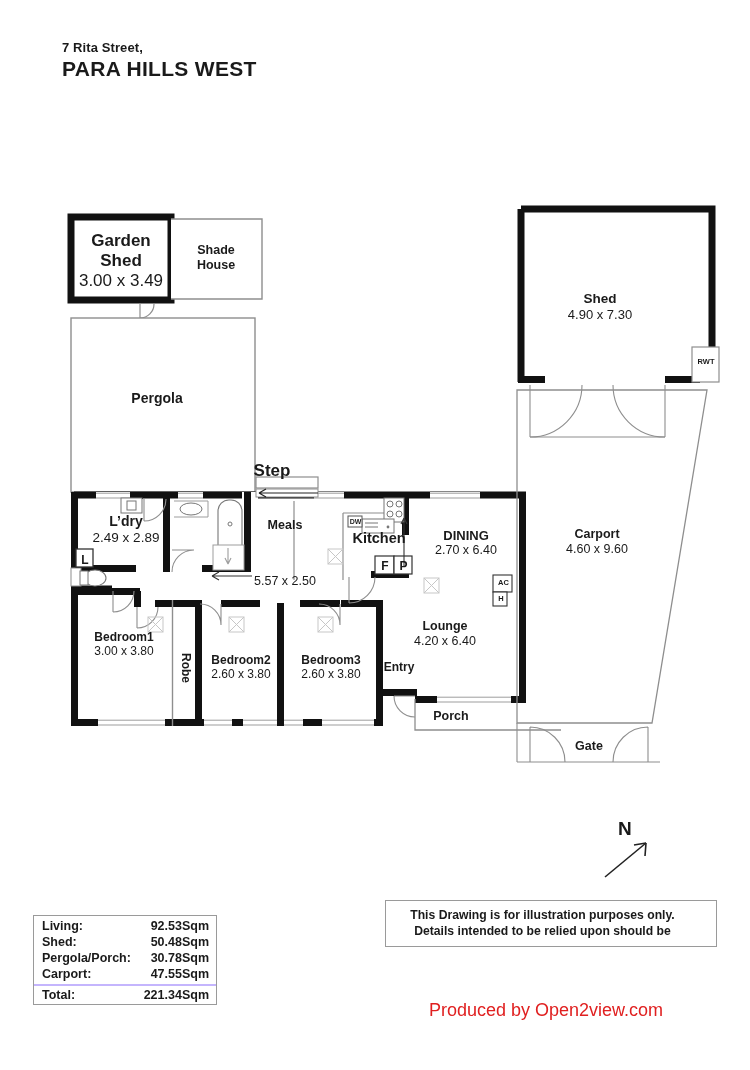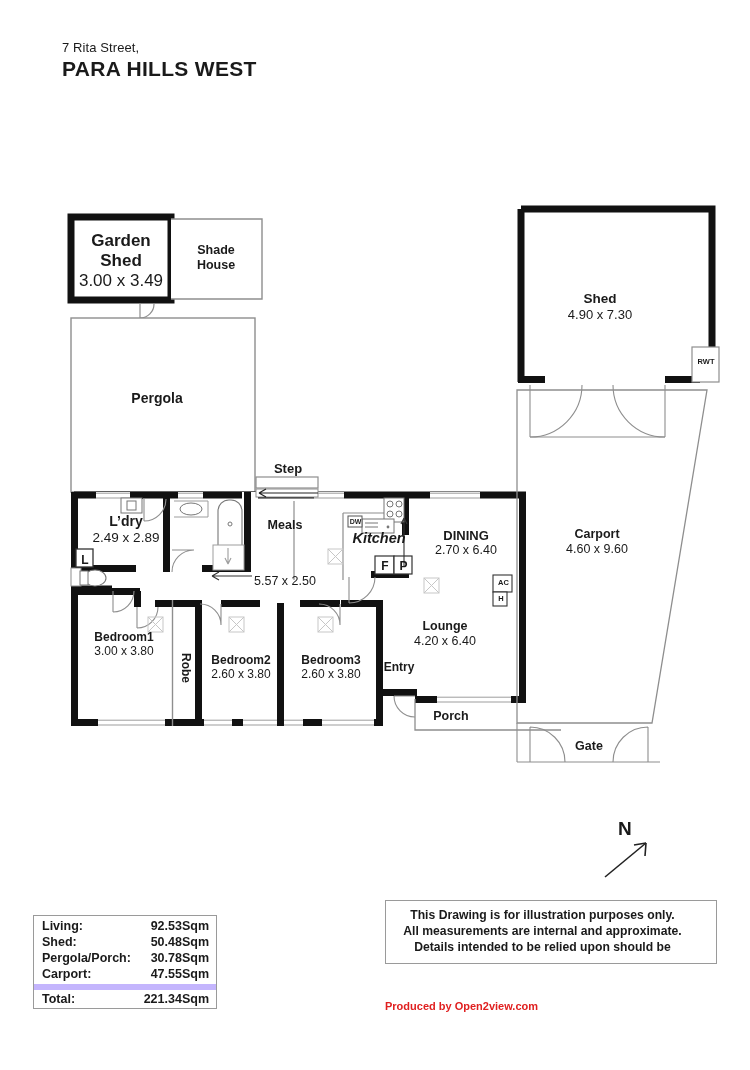--- a/index.html
+++ b/index.html
@@ -9,21 +9,21 @@
     font-family:"Liberation Sans", sans-serif;
     color:#1a1a1a;
     position:relative;
     overflow:hidden;
   }
   #plan{position:absolute;left:0;top:0;width:750px;height:1070px;}
 
   
   .addr-line1{
     position:absolute;left:62px;top:40px;
-    font-size:13px;font-weight:normal;letter-spacing:.1px;
+    font-size:13px;font-weight:bold;letter-spacing:.1px;
   }
   .addr-line2{
     position:absolute;left:62px;top:57px;
     font-size:21px;font-weight:bold;letter-spacing:.3px;
   }
 
   
   .lbl{
     position:absolute;
     text-align:center;
@@ -46,33 +46,33 @@
     position:absolute;left:33px;top:915px;width:182px;
     border:1px solid #9a9a9a;
     font-size:12.5px;font-weight:bold;
     background:#fff;
     padding:2px 0 1px 0;
   }
   .area-row{
     display:flex;justify-content:space-between;
     padding:1px 7px 1px 8px;
   }
-  .area-row.total{border-top:6px solid #c4b5fd;margin-top:2px;padding-top:2px;}
+  .area-row.total{border-top:2px solid #c4b5fd;margin-top:2px;padding-top:2px;}
 
   .disclaimer{
     position:absolute;left:385px;top:900px;width:332px;
     border:1px solid #9a9a9a;background:#fff;
     font-size:12.2px;font-weight:bold;text-align:center;
     line-height:1.33;
     padding:6px 23px 7px 6px;
     box-sizing:border-box;
   }
   .produced{
     position:absolute;left:385px;top:1000px;width:322px;
-    text-align:left;font-size:11px;font-weight:bold;
+    text-align:center;font-size:18px;font-weight:normal;
   }
   .north-l{
     position:absolute;left:618px;top:818px;
     font-size:19px;font-weight:bold;
   }
 </style>
 </head>
 <body>
 
 <div class="addr-line1">7 Rita Street,</div>
@@ -277,33 +277,33 @@
   <span class="dim">3.00  x 3.49</span>
 </div>
 
 <div class="lbl" style="left:216px;top:243px;font-size:12.5px;">
   <span>Shade</span><br>
   <span>House</span>
 </div>
 
 <div class="lbl" style="left:157px;top:390px;font-size:14px;">Pergola</div>
 
-<div class="lbl" style="left:288px;top:461px;font-size:13px;text-align:right;">Step</div>
+<div class="lbl" style="left:272px;top:461px;font-size:17px;text-align:right;">Step</div>
 
 <div class="lbl" style="left:126px;top:513px;font-size:14px;">
   <span>L’dry</span>
   <span class="dim" style="font-size:13.5px;">2.49 x 2.89</span>
 </div>
 
 <div class="lbl" style="left:285px;top:518px;font-size:12.5px;">
   <span>Meals</span>
   <span class="dim" style="font-size:12.5px;margin-top:41px;">5.57 x 2.50</span>
 </div>
 
-<div class="lbl" style="left:379px;top:530px;font-size:14.5px;font-style:italic;">Kitchen</div>
+<div class="lbl" style="left:379px;top:530px;font-size:14.5px;">Kitchen</div>
 
 <div class="lbl" style="left:466px;top:528px;font-size:13px;">
   <span>DINING</span>
   <span class="dim" style="font-size:12.5px;">2.70 x 6.40</span>
 </div>
 
 <div class="lbl" style="left:445px;top:619px;font-size:12.5px;">
   <span>Lounge</span>
   <span class="dim" style="font-size:12.5px;">4.20 x 6.40</span>
 </div>
@@ -369,17 +369,16 @@
     <span>47.55Sqm</span>
   </div>
   <div class="area-row total">
     <span>Total:</span>
     <span>221.34Sqm</span>
   </div>
 </div>
 
 <div class="disclaimer">
   <div>This Drawing is for illustration purposes only.</div>
-  <div>All measurements are internal and approximate.</div>
   <div>Details intended to be relied upon should be</div>
 </div>
 
 <div class="produced" style="color: rgb(224, 32, 32);">Produced by Open2view.com</div>
 
 </body></html>

